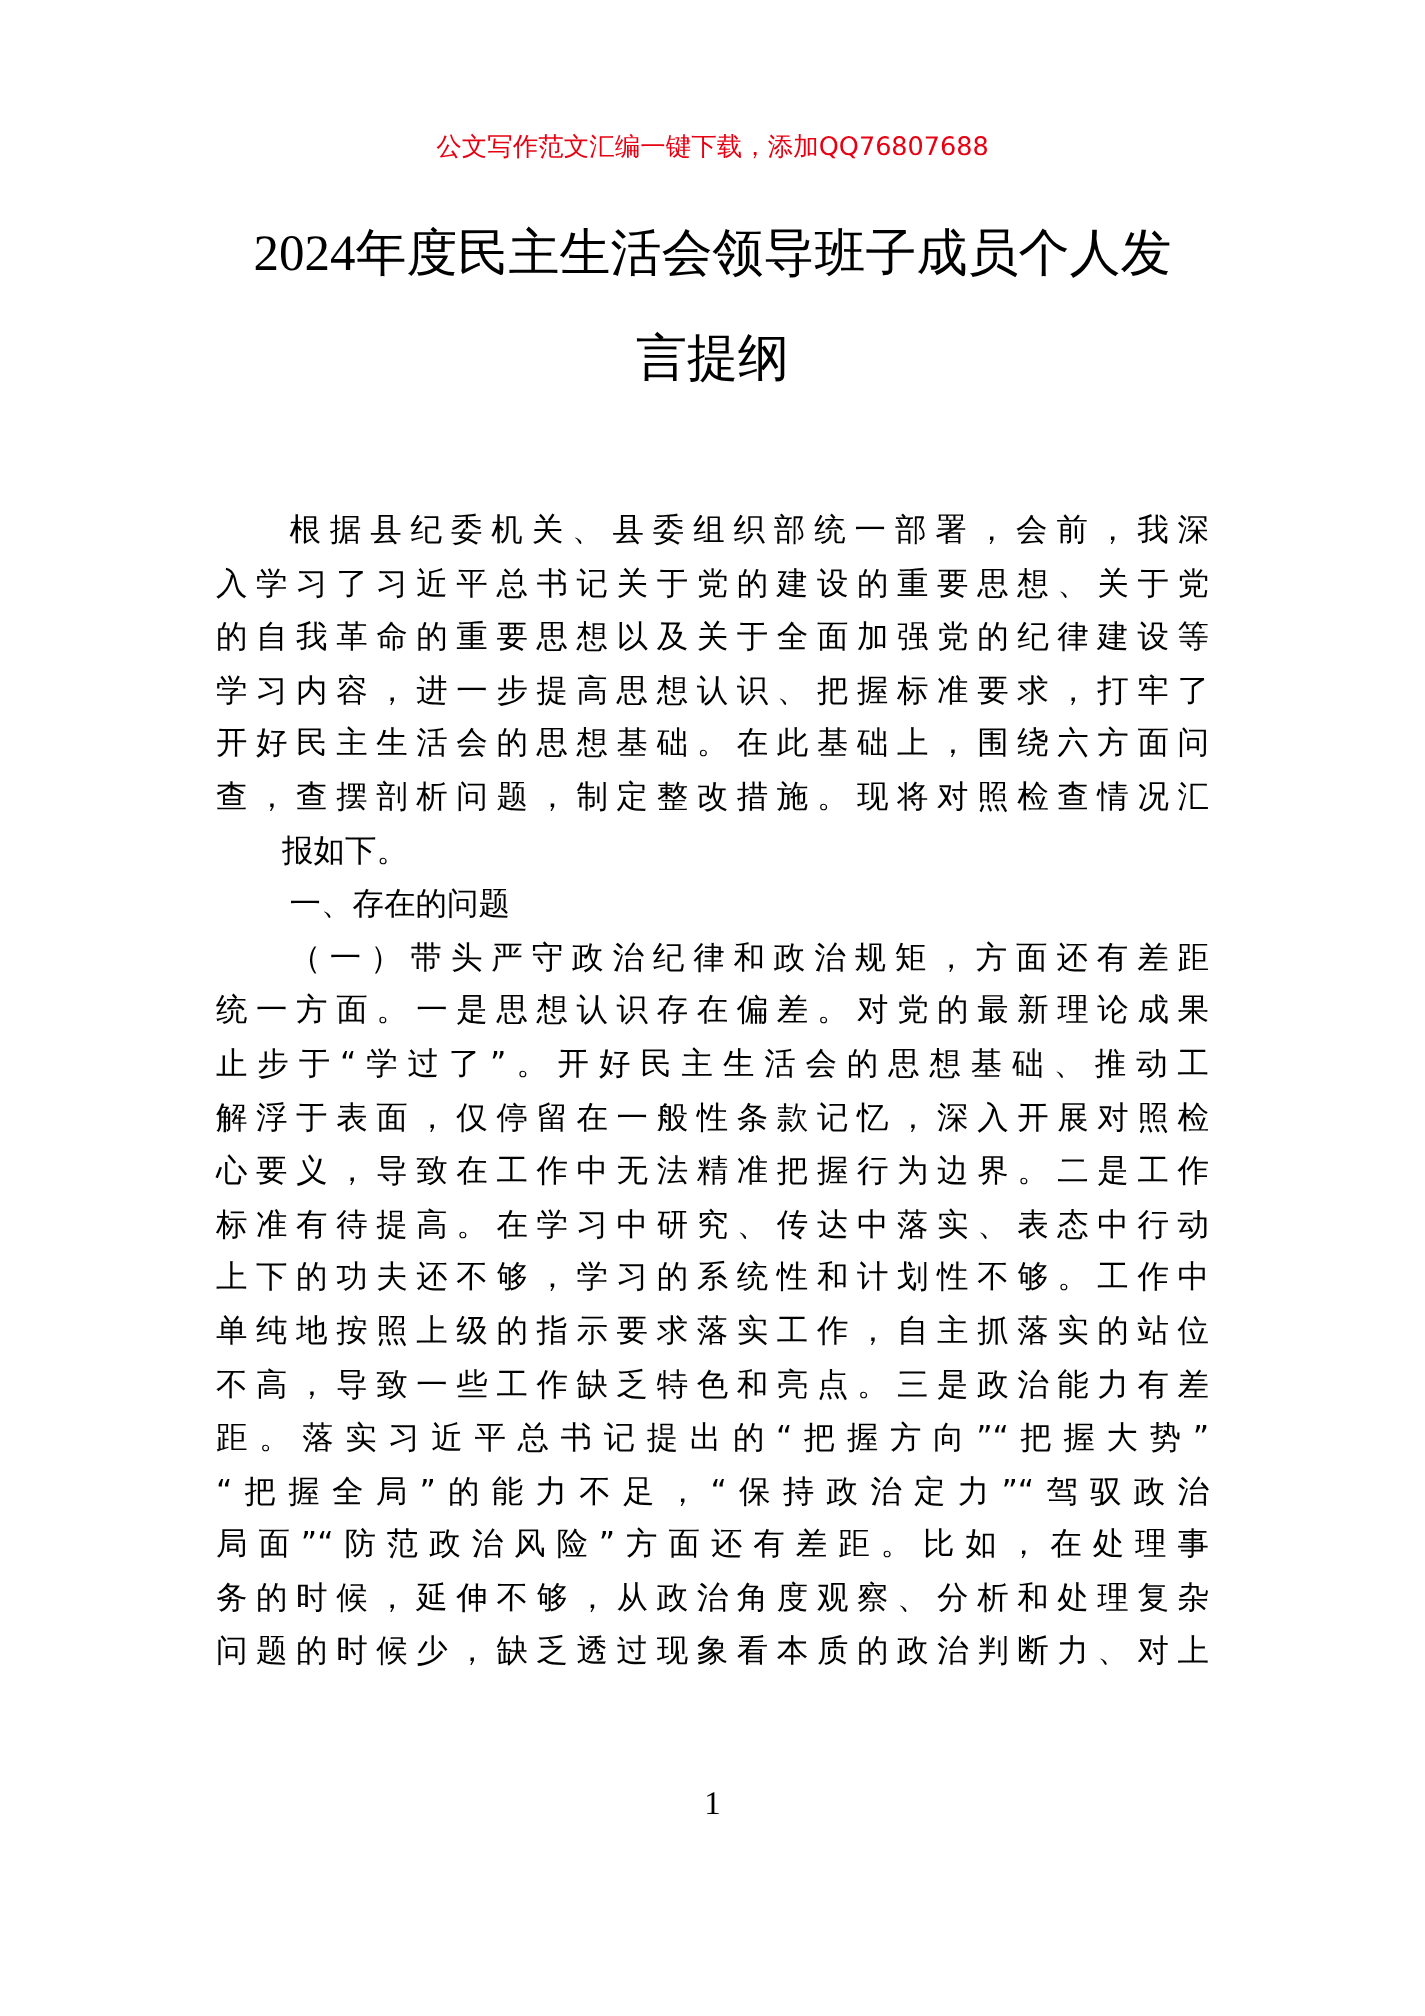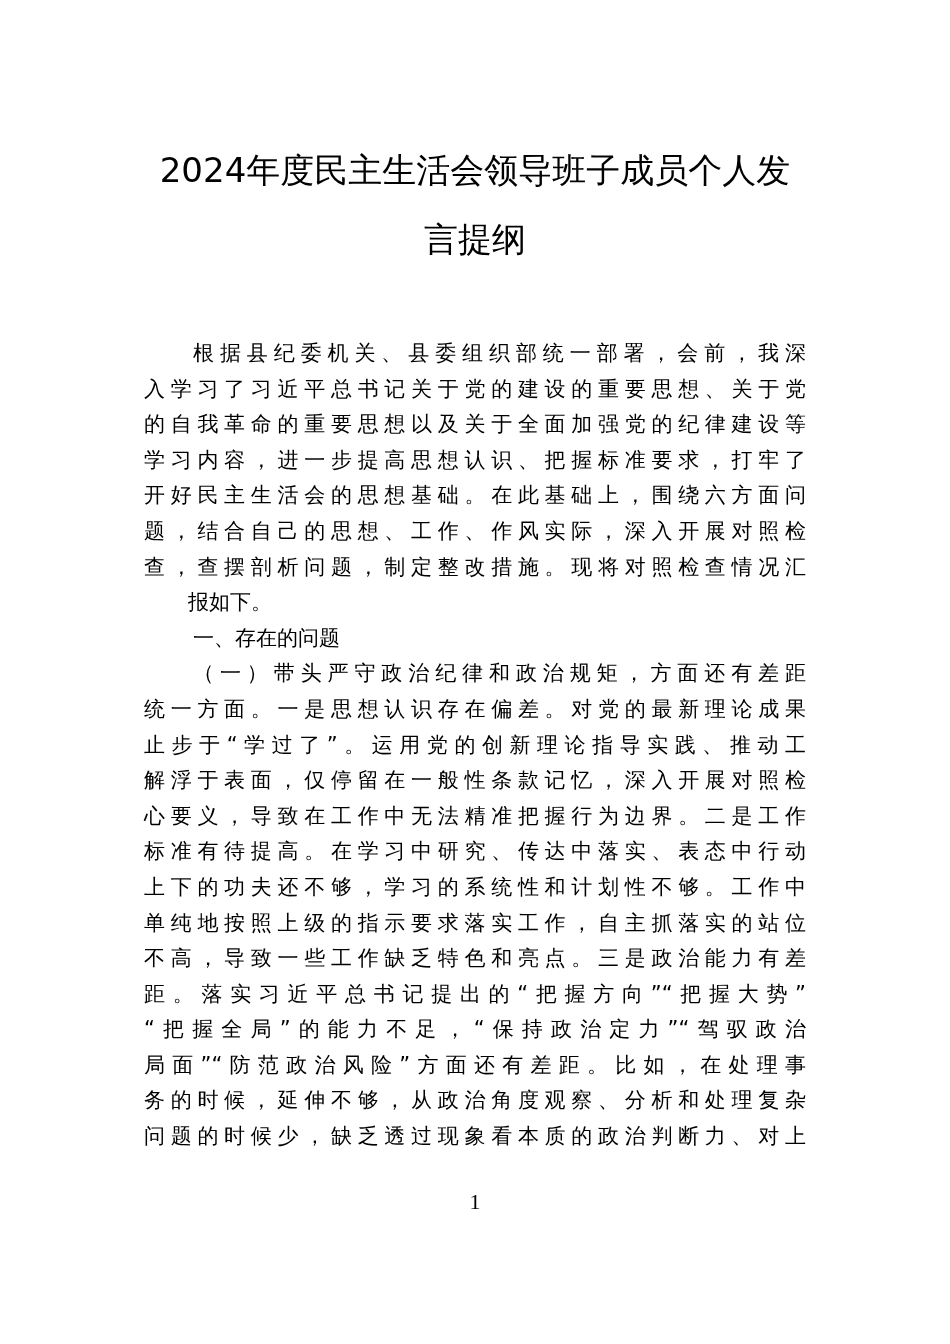--- a/index.html
+++ b/index.html
@@ -35,21 +35,21 @@
     .title {
       position: absolute;
       left: 0;
       width: 950px;
       text-align: center;
       font-size: 34px;
       line-height: 40px;
       color: #000000;
       font-family: "DejaVu Sans", "Liberation Sans", sans-serif;
     }
-    .title.line1 { top: 150px; }
+    .title.line1 { top: 150px; font-family: Liberation Serif, serif; }
     .title.line2 { top: 219px; }
     .body-text {
       position: absolute;
       left: 144px;
       top: 336px;
       width: 662px;
     }
     .line {
       height: 35.6px;
       line-height: 35.6px;
@@ -72,40 +72,40 @@
       font-size: 22px;
       line-height: 28px;
       color: #000000;
     }
   </style>
 </head>
 <body>
 
 <div class="page">
 
+  <div class="header-banner">公文写作范文汇编一键下载，添加QQ76807688</div>
 
   <div class="title line1">2024年度民主生活会领导班子成员个人发</div>
   <div class="title line2">言提纲</div>
 
   <div class="body-text">
 
     <div class="line indent">根据县纪委机关、县委组织部统一部署，会前，我深</div>
     <div class="line">入学习了习近平总书记关于党的建设的重要思想、关于党</div>
     <div class="line">的自我革命的重要思想以及关于全面加强党的纪律建设等</div>
     <div class="line">学习内容，进一步提高思想认识、把握标准要求，打牢了</div>
     <div class="line">开好民主生活会的思想基础。在此基础上，围绕六方面问</div>
-    <div class="line">题，结合自己的思想、工作、作风实际，深入开展对照检</div>
     <div class="line">查，查摆剖析问题，制定整改措施。现将对照检查情况汇</div>
     <div class="line last">报如下。</div>
 
     <div class="line heading">一、存在的问题</div>
 
     <div class="line indent">（一）带头严守政治纪律和政治规矩，方面还有差距</div>
     <div class="line">统一方面。一是思想认识存在偏差。对党的最新理论成果</div>
-    <div class="line">止步于“学过了”。运用党的创新理论指导实践、推动工</div>
+    <div class="line">止步于“学过了”。开好民主生活会的思想基础、推动工</div>
     <div class="line">解浮于表面，仅停留在一般性条款记忆，深入开展对照检</div>
     <div class="line">心要义，导致在工作中无法精准把握行为边界。二是工作</div>
     <div class="line">标准有待提高。在学习中研究、传达中落实、表态中行动</div>
     <div class="line">上下的功夫还不够，学习的系统性和计划性不够。工作中</div>
     <div class="line">单纯地按照上级的指示要求落实工作，自主抓落实的站位</div>
     <div class="line">不高，导致一些工作缺乏特色和亮点。三是政治能力有差</div>
     <div class="line">距。落实习近平总书记提出的“把握方向”“把握大势”</div>
     <div class="line">“把握全局”的能力不足，“保持政治定力”“驾驭政治</div>
     <div class="line">局面”“防范政治风险”方面还有差距。比如，在处理事</div>
     <div class="line">务的时候，延伸不够，从政治角度观察、分析和处理复杂</div>

